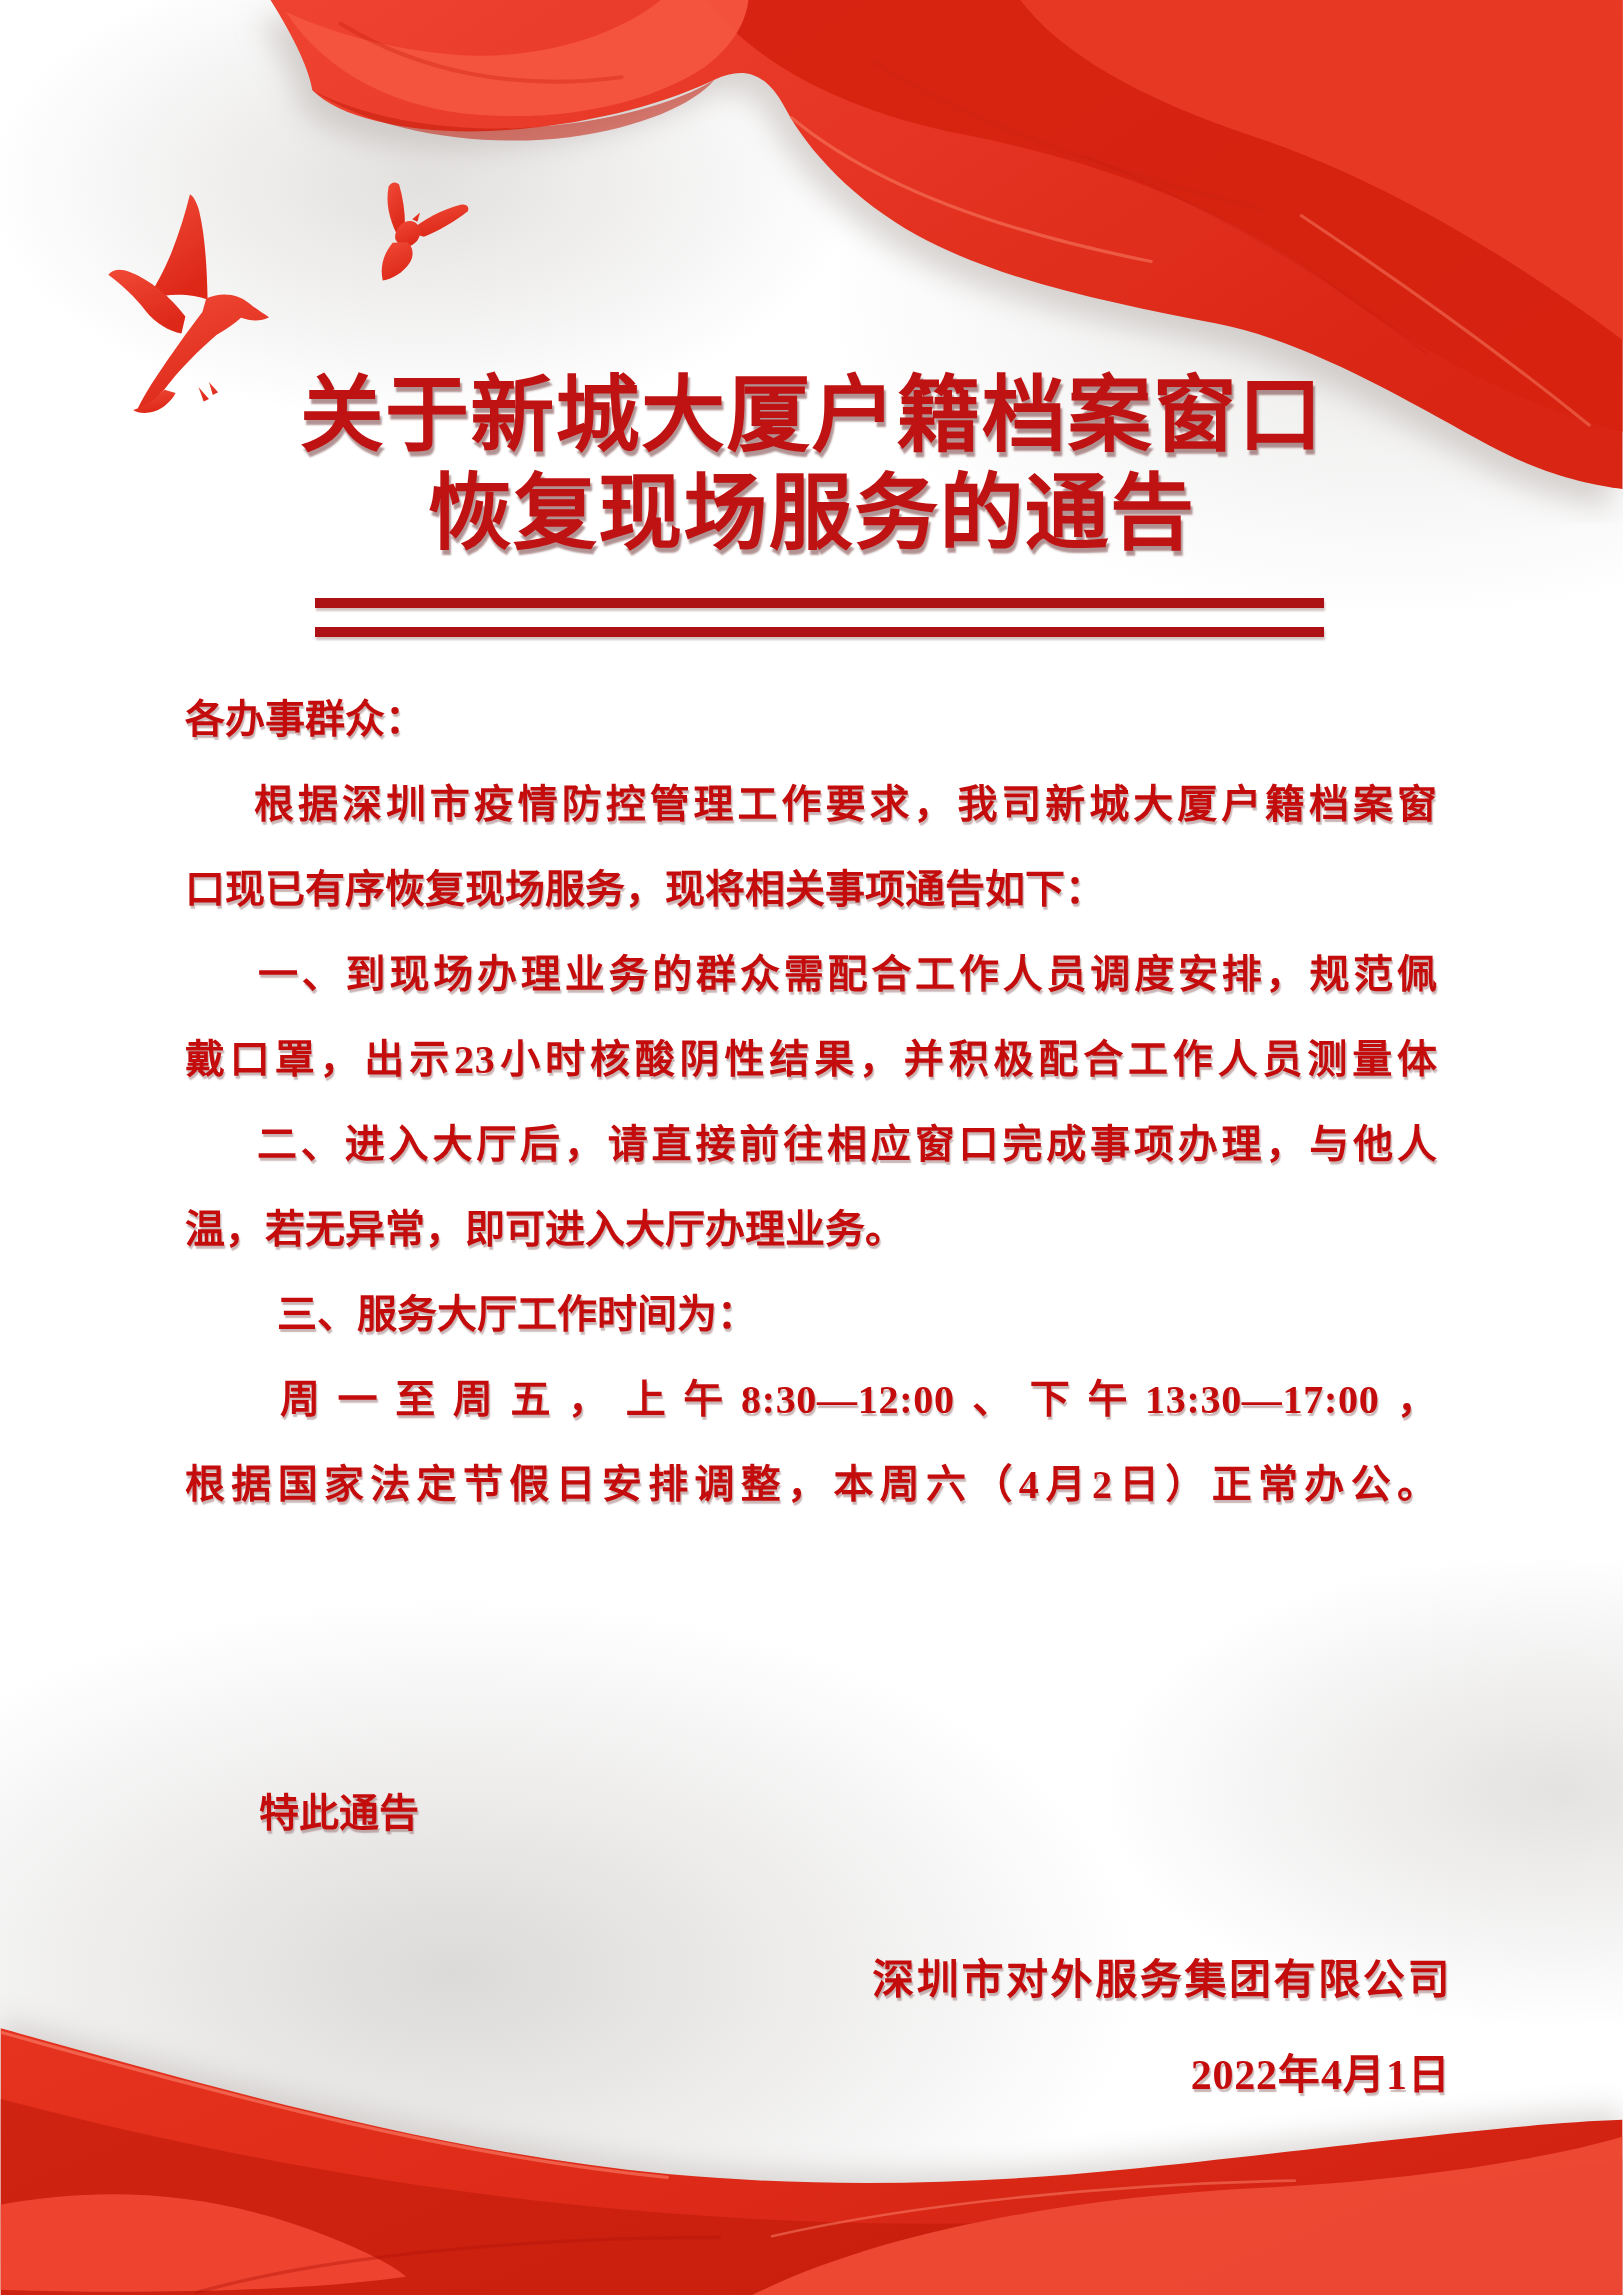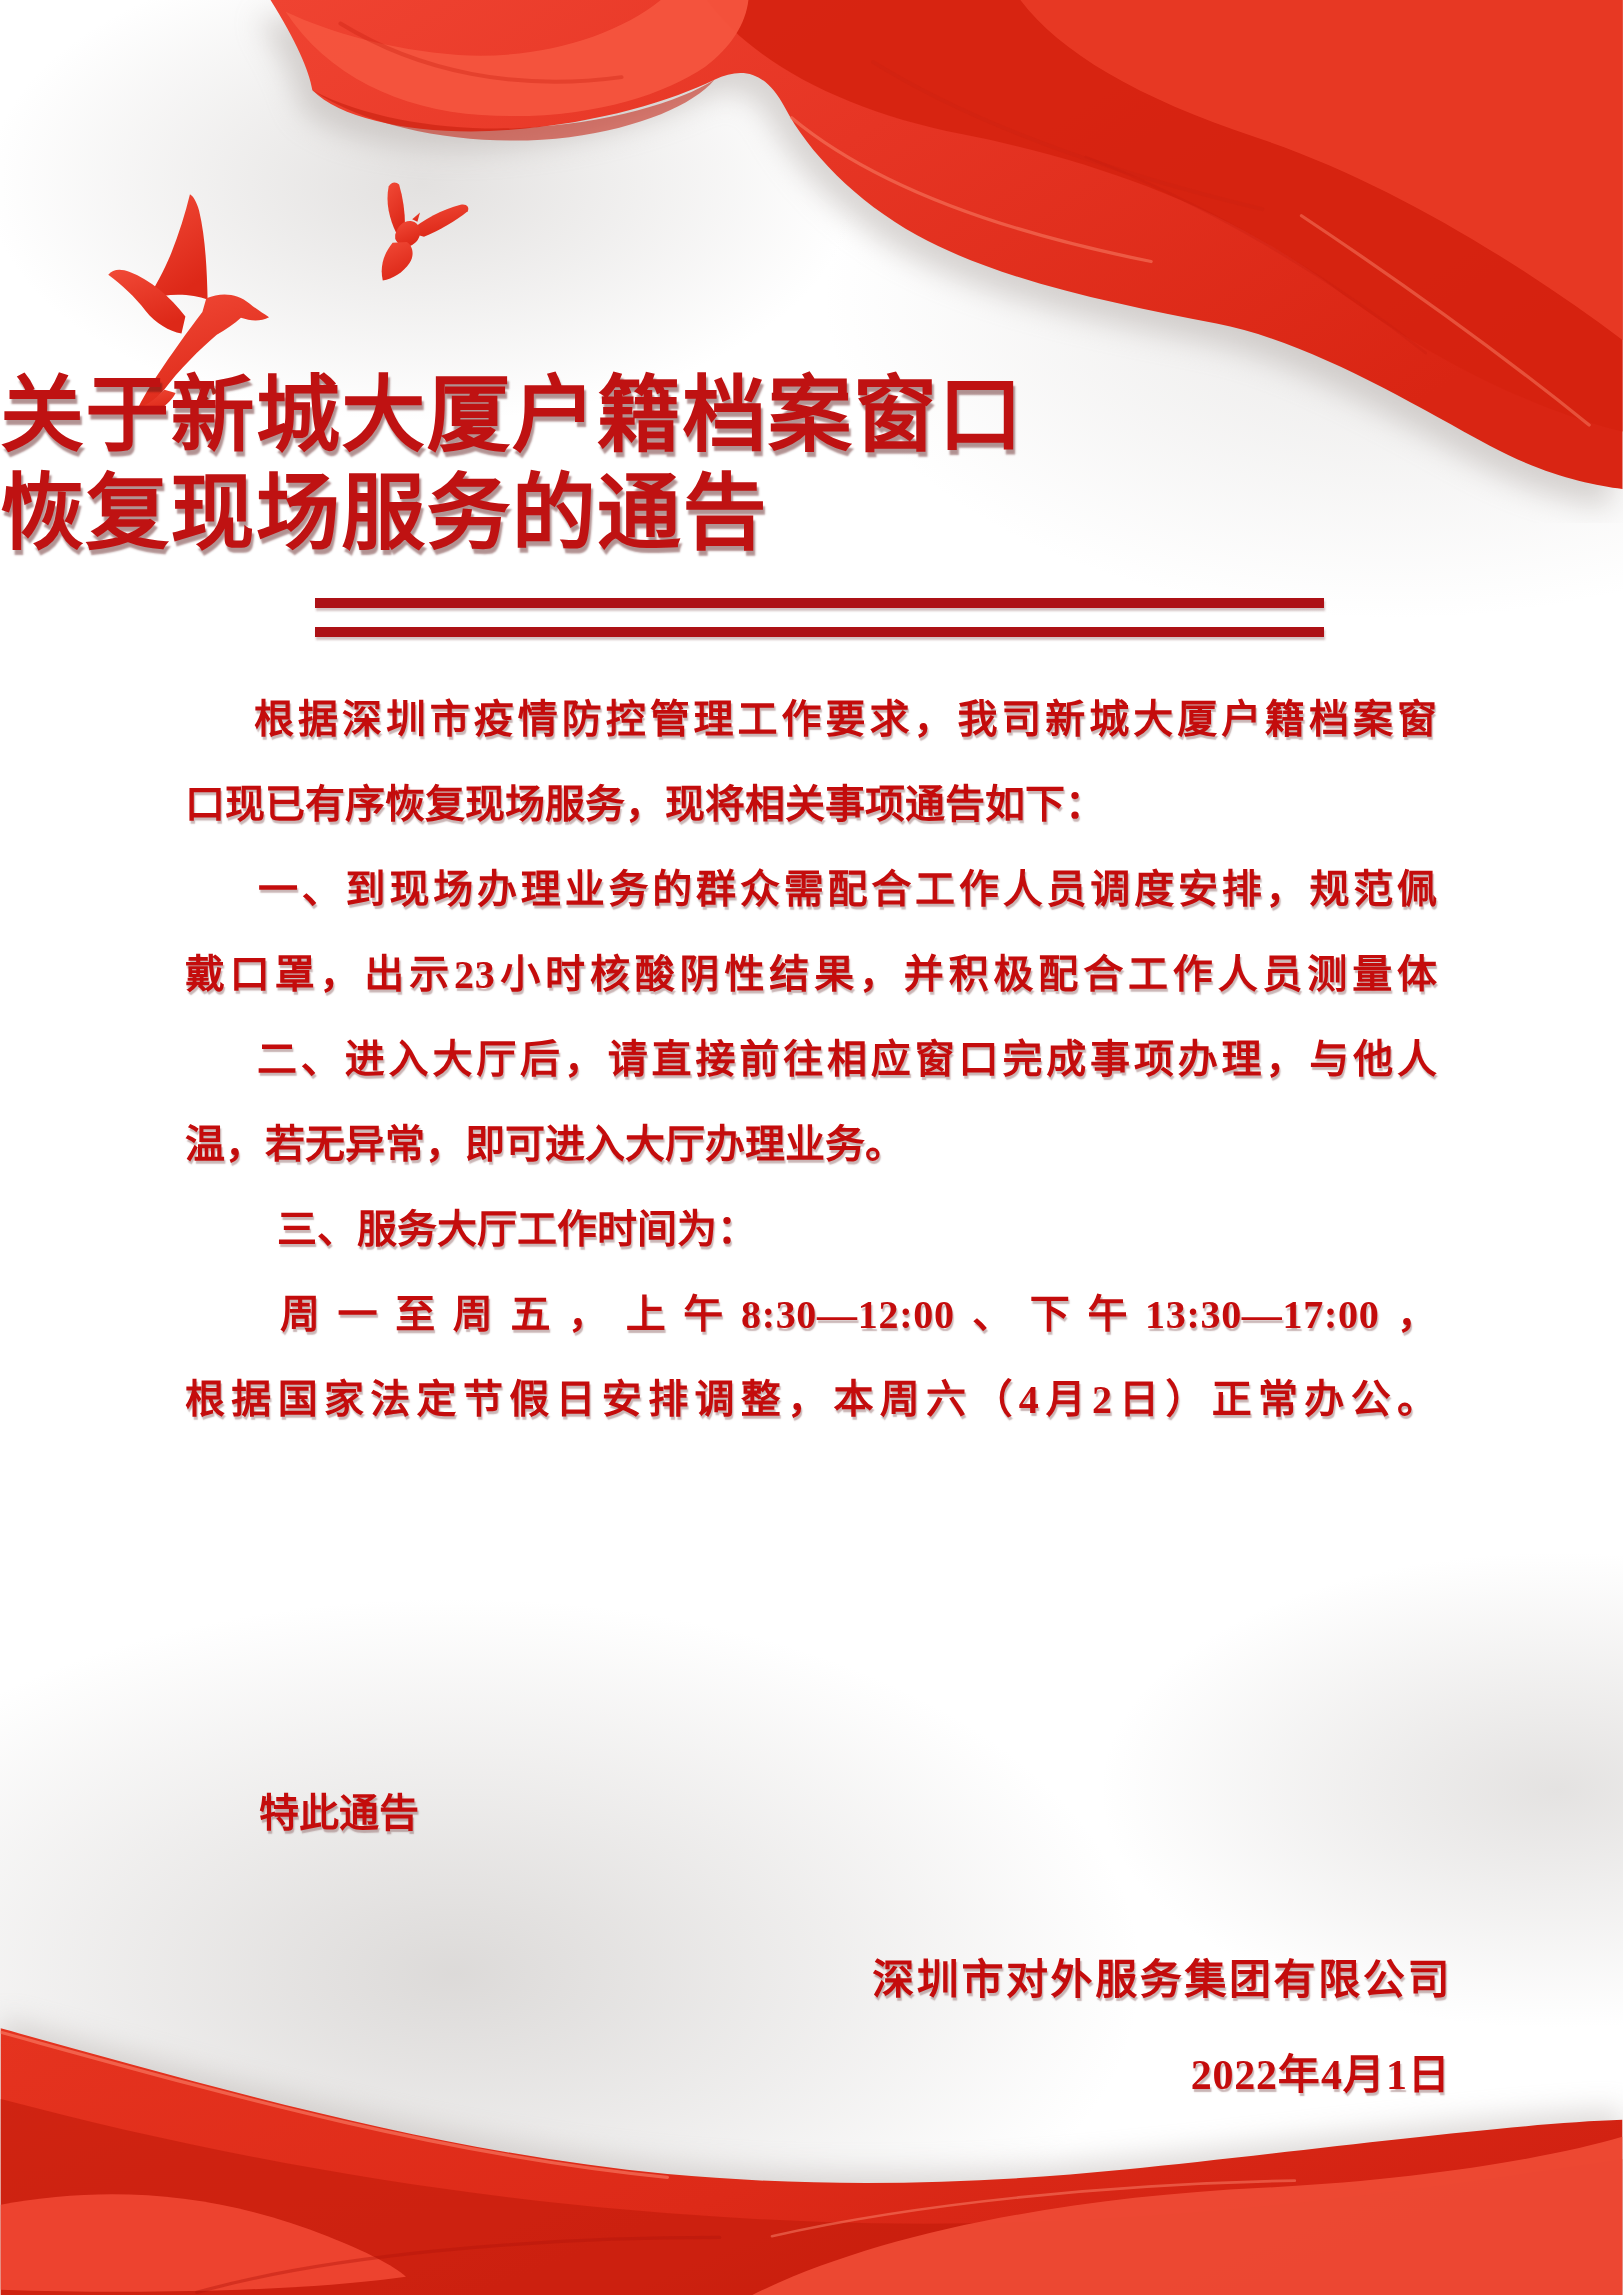--- a/index.html
+++ b/index.html
@@ -10,21 +10,21 @@
       radial-gradient(ellipse 818px 458px at 86% 13%, rgba(185,180,177,.30), rgba(185,180,177,0) 70%),
       radial-gradient(ellipse 982px 537px at 28% 86%, rgba(178,173,170,.45), rgba(178,173,170,0) 70%),
       radial-gradient(ellipse 654px 340px at 96% 78%, rgba(178,173,170,.35), rgba(178,173,170,0) 70%),
       #ffffff;
     font-family:"Liberation Sans", sans-serif;
   }
   svg{display:block;}
 
   .title{
     position:absolute;left:0;top:366px;width:100%;
-    text-align:left;color:#bf1212;font-weight:900;
+    text-align:center;color:#bf1212;font-weight:900;
     font-size:84px;line-height:98px;letter-spacing:1.3px;
     text-shadow:2px 4.6px 2px rgba(85,15,15,.45);
     white-space:nowrap;
   }
   .rule{position:absolute;left:315px;width:1009px;height:9.8px;background:#ad1116;
         box-shadow:1.3px 2.6px 2px rgba(130,80,80,.35);}
   .rule1{top:598px;} .rule2{top:627px;}
 
   .body-text{
     position:absolute;left:185px;top:677px;width:1252px;
@@ -108,20 +108,21 @@
   </svg>
 
   <div class="title">
     <div>关于新城大厦户籍档案窗口</div>
     <div>恢复现场服务的通告</div>
   </div>
   <div class="rule rule1"></div>
   <div class="rule rule2"></div>
 
   <div class="body-text" id="body-lines">
+      <div class="line nofill">各办事群众：</div>
       <div class="line fill" style="padding-left: 69px;">根据深圳市疫情防控管理工作要求，我司新城大厦户籍档案窗</div>
       <div class="line nofill">口现已有序恢复现场服务，现将相关事项通告如下：</div>
       <div class="line fill" style="padding-left: 73px;">一、到现场办理业务的群众需配合工作人员调度安排，规范佩</div>
       <div class="line fill">戴口罩，出示<span class="num">23</span>小时核酸阴性结果，并积极配合工作人员测量体</div>
       <div class="line fill" style="padding-left: 72px;">二、进入大厅后，请直接前往相应窗口完成事项办理，与他人</div>
       <div class="line nofill">温，若无异常，即可进入大厅办理业务。</div>
       <div class="line nofill" style="padding-left: 92px;">三、服务大厅工作时间为：</div>
       <div class="line fill" style="padding-left: 95px;">周一至周五，上午<span class="num">8:30—12:00</span>、下午<span class="num">13:30—17:00</span>，</div>
       <div class="line fill">根据国家法定节假日安排调整，本周六（<span class="num">4</span>月<span class="num">2</span>日）正常办公。</div>
     </div>

